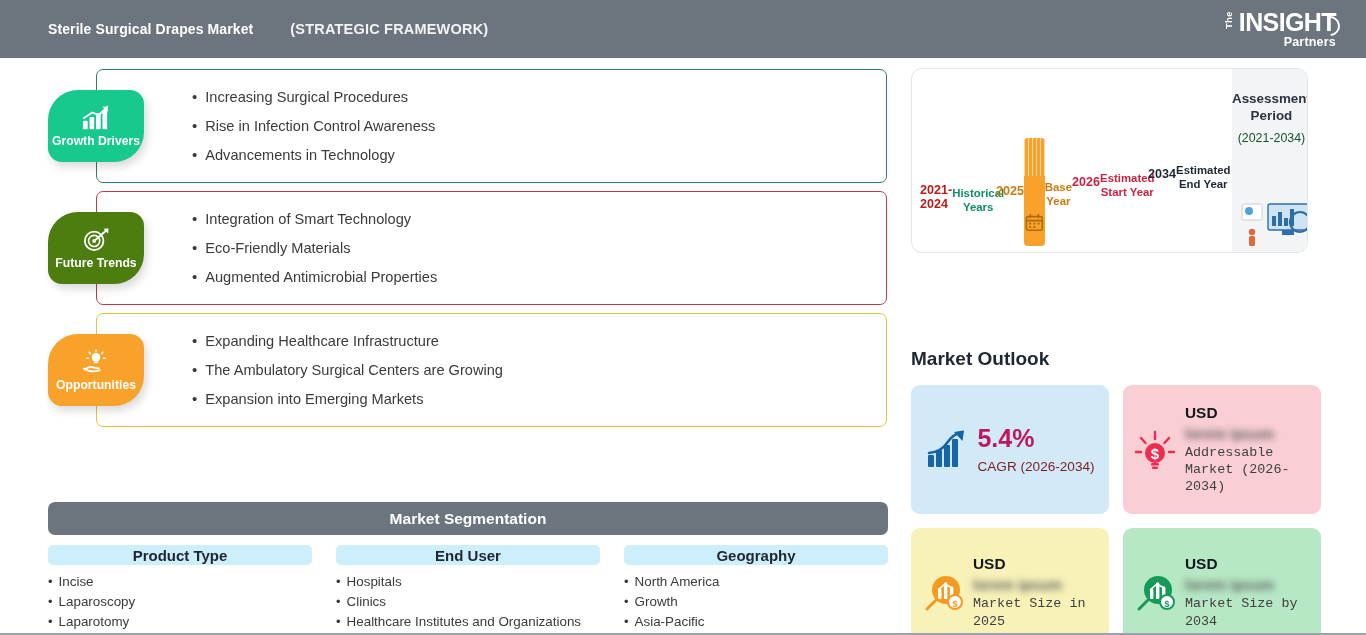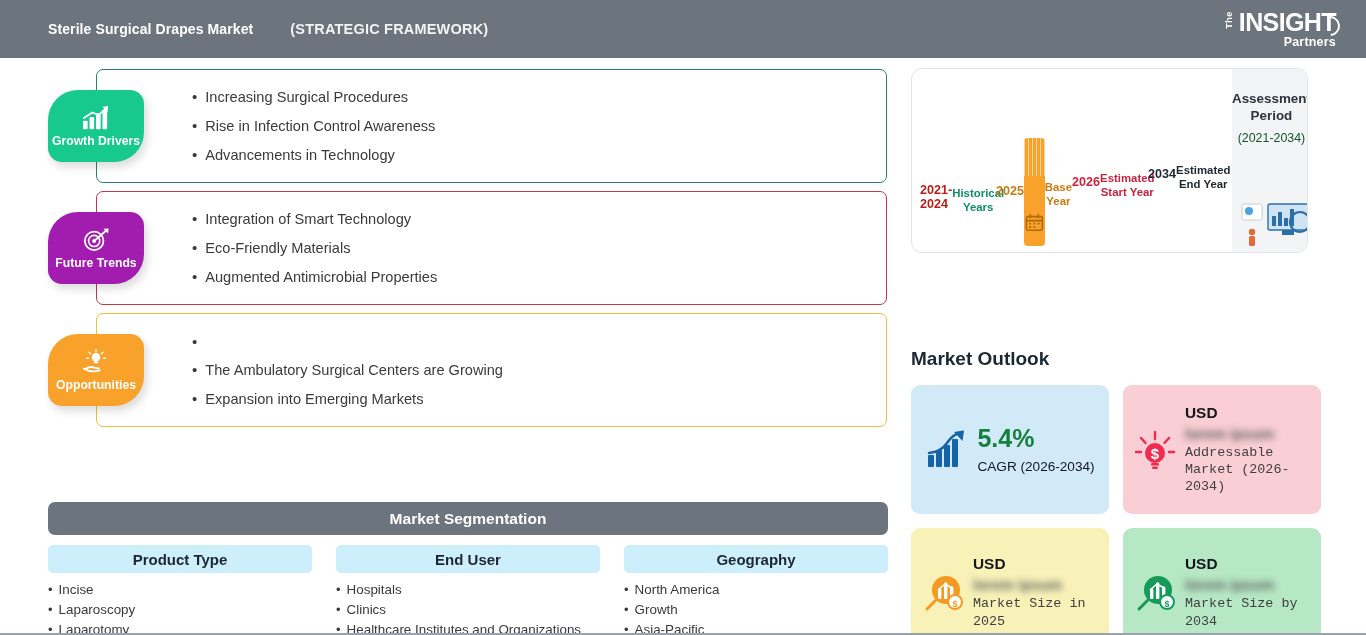--- a/index.html
+++ b/index.html
@@ -82,21 +82,21 @@
   .badge {
     position: absolute; left: 48px; top: 21px;
     width: 96px; height: 72px;
     border-radius: 30px 14px 30px 14px;
     background: #17c98c;
     display: flex; flex-direction: column;
     align-items: center; justify-content: center;
     box-shadow: 3px 5px 9px rgba(0,0,0,.14);
     z-index: 3;
   }
-  .badge.trend { background: #a21caf; }
+  .badge.trend { background: #4d7c0f; }
   .badge.opp   { background: #f9a22b; }
   .badge-label {
     font-size: 12.2px; font-weight: bold; color: #ffffff;
     margin-top: 3px; white-space: nowrap;
   }
   .badge-icon { width: 30px; height: 26px; }
 
   .bullets {
     position: absolute; left: 192px; top: 0;
     height: 114px;
@@ -112,21 +112,21 @@
   
   .seg { position: absolute; left: 48px; top: 444px; width: 840px; }
   .seg-head {
     height: 33px; background: #6c757d; border-radius: 7px;
     display: flex; align-items: center; justify-content: center;
   }
   .seg-head-txt { font-size: 15.5px; font-weight: bold; color: #fff; }
   .seg-cols { display: flex; gap: 24px; margin-top: 10px; }
   .seg-col { width: 264px; }
   .seg-col-head {
-    height: 28px; background: #cdeefb; border-radius: 5px;
+    height: 20px; background: #cdeefb; border-radius: 5px;
     display: flex; align-items: center; justify-content: center;
   }
   .seg-col-head-txt { font-size: 15px; font-weight: bold; color: #1d2733; }
   .seg-list { margin-top: 9px; }
   .seg-item {
     font-size: 13.4px; color: #3a3a3a;
     display: flex; align-items: baseline; margin-bottom: 5px;
     white-space: nowrap;
   }
   .seg-item .dot { margin-right: 6px; font-size: 13px; line-height: 1; }
@@ -182,22 +182,22 @@
   .card {
     width: 198px; height: 129px; border-radius: 9px;
     display: flex; align-items: center; padding: 0 10px;
   }
   .card.cagr  { background: #d2e9f7; justify-content: center; }
   .card.addr  { background: #f9ced4; }
   .card.size25{ background: #f8f2b8; }
   .card.size34{ background: #b6e8c5; }
   .card-ico { width: 44px; height: 44px; flex: 0 0 44px; margin-right: 8px; }
   .card-body { display: flex; flex-direction: column; }
-  .card-big { font-size: 25px; font-weight: bold; color: #15803d; line-height: 1.05; }
-  .card-sub { font-size: 13.6px; color: #0f172a; margin-top: 7px; }
+  .card-big { font-size: 25px; font-weight: bold; color: #be185d; line-height: 1.05; }
+  .card-sub { font-size: 13.6px; color: #7f1d1d; margin-top: 7px; }
   .card-usd { font-size: 15.4px; font-weight: bold; color: #14181d; }
   .card-blur {
     font-size: 15px; font-weight: bold; color: #5c5c5c;
     filter: blur(3.6px); margin: 3px 0 2px 0; height: 17px;
     user-select: none;
   }
   .card-lbl { font-size: 13.4px; color: #404040; line-height: 1.28; max-width: 118px; font-family: Liberation Mono, monospace; }
 </style>
 </head>
 <body>
@@ -293,20 +293,21 @@
                 <path d="M26 10 H24"></path>
             </g>
             <path d="M4 22 q5-4 10-2 l5 1" stroke="#fff" stroke-width="2" fill="none" stroke-linecap="round"></path>
             <path d="M3 21 q7 5 17 2" stroke="#fff" stroke-width="2" fill="none" stroke-linecap="round"></path>
           </svg>
           <div class="badge-label">Opportunities</div>
         </div>
         <div class="bullets">
           <div class="bullet">
               <span class="dot">•</span>
+              <span>Expanding Healthcare Infrastructure</span>
             </div>
           <div class="bullet">
               <span class="dot">•</span>
               <span>The Ambulatory Surgical Centers are Growing</span>
             </div>
           <div class="bullet">
               <span class="dot">•</span>
               <span>Expansion into Emerging Markets</span>
             </div>
         </div>

